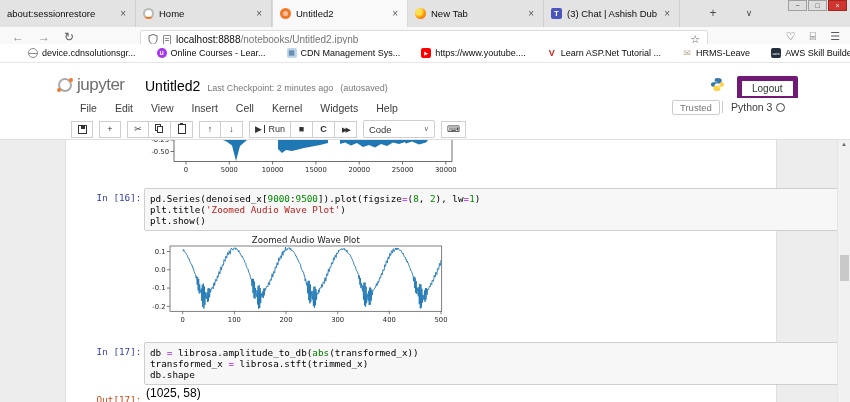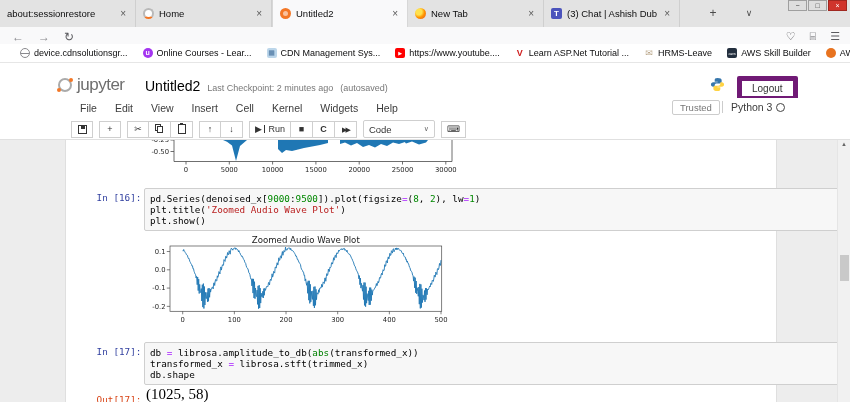--- a/index.html
+++ b/index.html
@@ -40,21 +40,21 @@
   .shield-ic{width:10px;height:11px;}
   .doc-ic{width:8px;height:10px;border:1px solid #8a8a8e;border-radius:1px;position:relative;}
   .doc-ic:after{content:"";position:absolute;left:1px;top:2px;width:4px;height:1px;background:#8a8a8e;box-shadow:0 2px 0 #8a8a8e;}
   .url-text{font-size:10px;color:#0c0c0d;white-space:nowrap;}
   .url-text .path{color:#737373;}
   .urlbar .star{margin-left:auto;color:#5a5a5e;font-size:11px;}
   .nav-right{position:absolute;right:10px;top:3px;display:flex;gap:14px;font-size:11px;color:#5a5a5e;}
 
   
   .bookmarks{position:absolute;top:44px;left:0;width:850px;height:19px;background:#fff;
-      border-bottom:1px solid #e6e6e6;display:flex;align-items:center;gap:15px;padding:0 20px;
+      border-bottom:1px solid #e6e6e6;display:flex;align-items:center;gap:21px;padding:0 28px;
       font-size:9px;color:#0c0c0d;white-space:nowrap;}
   .bm{display:flex;align-items:center;gap:4px;}
   .bmi{width:10px;height:10px;flex:0 0 10px;border-radius:2px;position:relative;font-size:7px;line-height:10px;text-align:center;}
   .bmi.globe{border-radius:50%;border:1px solid #8a8a8e;}
   .bmi.globe:after{content:"";position:absolute;left:0;top:3.5px;width:8px;height:1px;background:#8a8a8e;}
   .bmi.udemy{border-radius:50%;background:#a435f0;color:#fff;font-weight:bold;}
   .bmi.cdn{background:#bcd6ea;color:#4a75a0;}
   .bmi.youtube{background:#f00;color:#fff;font-size:5px;}
   .bmi.vred{color:#d02020;font-weight:bold;font-size:9px;}
   .bmi.envelope{color:#b5a081;font-size:9px;}
@@ -111,21 +111,21 @@
   .nbcontainer{position:absolute;left:65px;top:0;width:712px;height:262px;background:#ffffff;
       border-left:1px solid #dfdfdf;border-right:1px solid #dfdfdf;}
   .prompt{position:absolute;width:50px;text-align:center;font-family:"DejaVu Sans Mono",monospace;
       font-size:9.3px;}
   .in-prompt{color:#303f9f;}
   .out-prompt{color:#d84315;}
   .codebox{position:absolute;left:78px;width:698px;background:#f7f7f7;border:1px solid #cfcfcf;
       border-radius:2px;padding:4px 5px;}
   .cline{font-family:"DejaVu Sans Mono",monospace;font-size:9.3px;line-height:11px;color:#000;white-space:pre;}
   .cm-num{color:#080;} .cm-str{color:#ba2121;} .cm-op{color:#aa22ff;} .cm-blt{color:#008000;}
-  .outtext{position:absolute;left:80px;font-family:Liberation Serif, serif;font-size:15px;color:#000;}
+  .outtext{position:absolute;left:80px;font-family:Liberation Sans, sans-serif;font-size:12px;color:#000;}
   .chartwrap{position:absolute;left:84px;}
   svg text{font-family:"DejaVu Sans",sans-serif;}
 
   
   .scrollbar{position:absolute;right:0;top:0;width:13px;height:262px;background:#f1f1f1;border-left:1px solid #e5e5e5;}
   .scroll-up{position:absolute;top:1px;left:0;width:12px;text-align:center;font-size:6px;color:#666;}
   .scroll-thumb{position:absolute;left:2px;top:115px;width:9px;height:26px;background:#c9c9c9;}
 </style>
 </head>
 <body>
@@ -165,20 +165,28 @@
       <div class="win-btn">−</div>
       <div class="win-btn">□</div>
       <div class="win-btn close">×</div>
     </div>
   </div>
 
   <div class="navbar">
     <span class="nav-ic nav-back">←</span>
     <span class="nav-ic nav-fwd">→</span>
     <span class="nav-ic nav-reload">↻</span>
+    <div class="urlbar">
+      <svg class="shield-ic" viewBox="0 0 10 11">
+        <path d="M5 0.5 L9 1.8 V5.5 C9 8 7.2 9.8 5 10.5 C2.8 9.8 1 8 1 5.5 V1.8 Z" fill="none" stroke="#5a5a5e" stroke-width="0.9"></path>
+      </svg>
+      <span class="doc-ic"></span>
+      <span class="url-text"><b style="font-weight:normal">localhost:8888</b><span class="path">/notebooks/Untitled2.ipynb</span></span>
+      <span class="star">☆</span>
+    </div>
     <div class="nav-right">
       <span>♡</span>
       <span>⌸</span>
       <span>☰</span>
     </div>
   </div>
 
   <div class="bookmarks">
     <span class="bm">
         <span class="bmi globe"></span>

